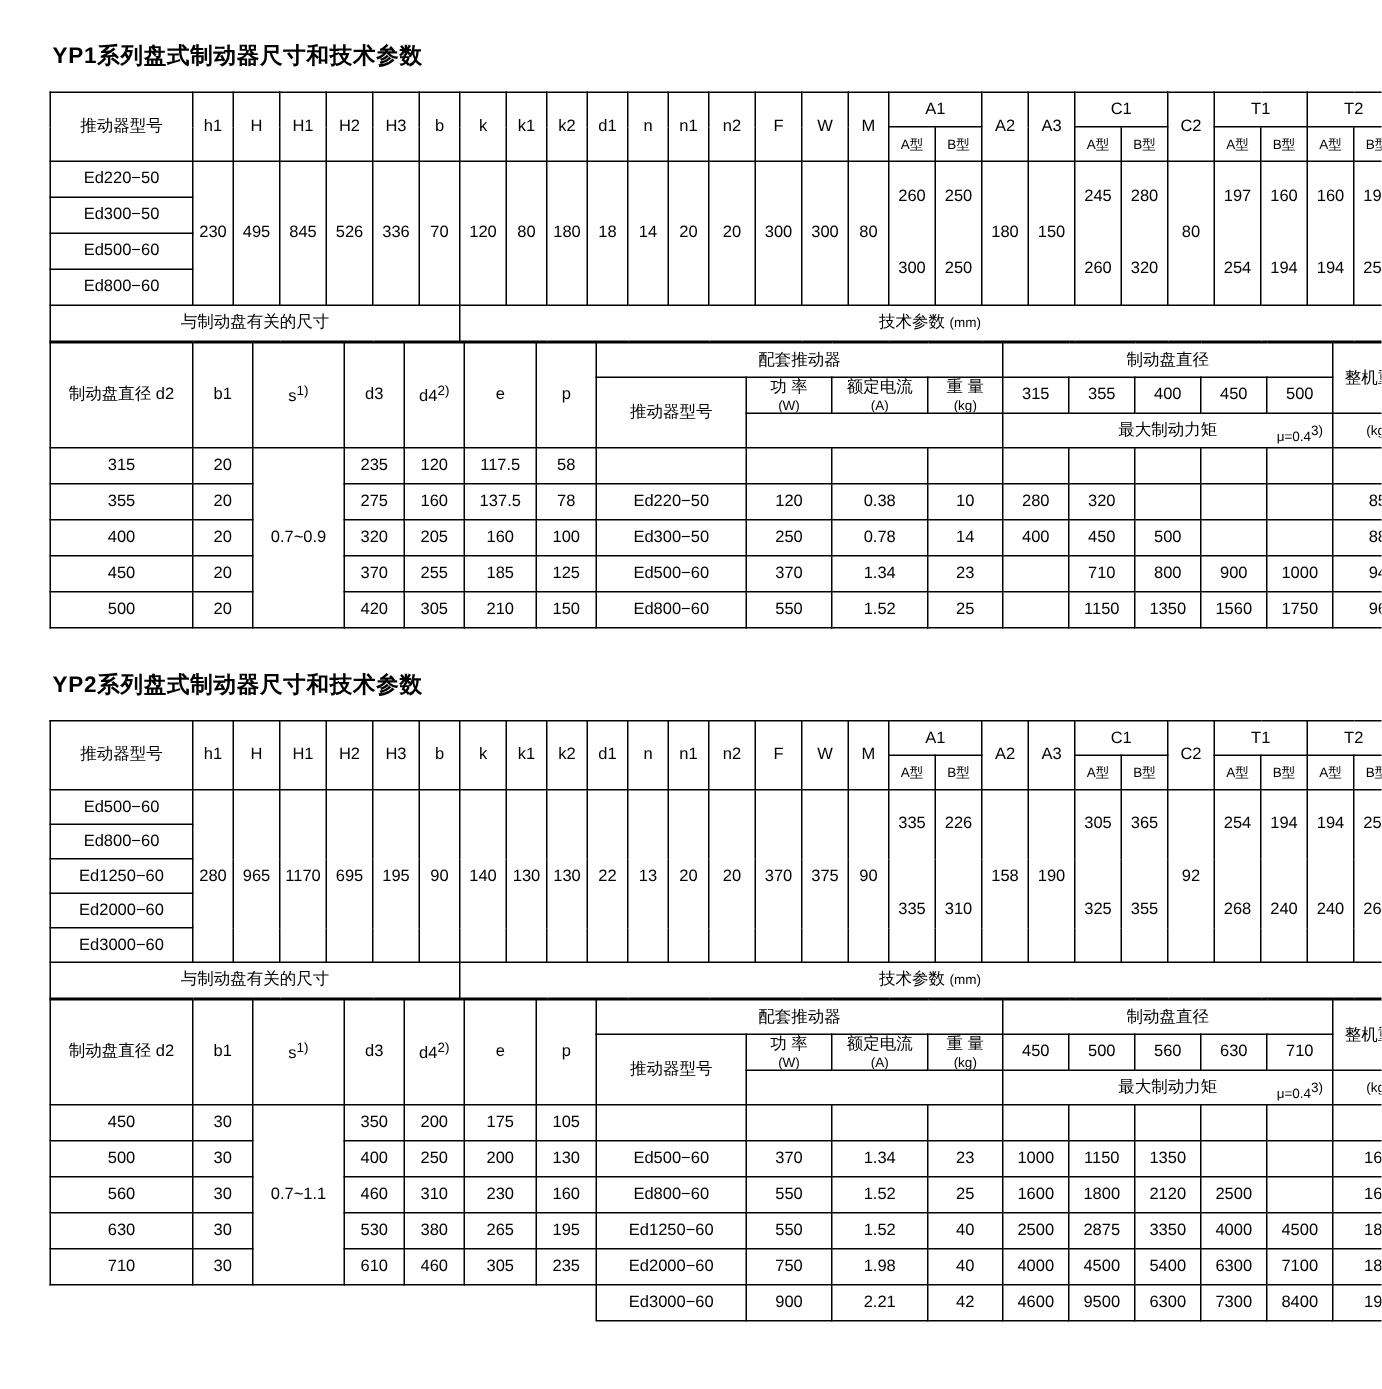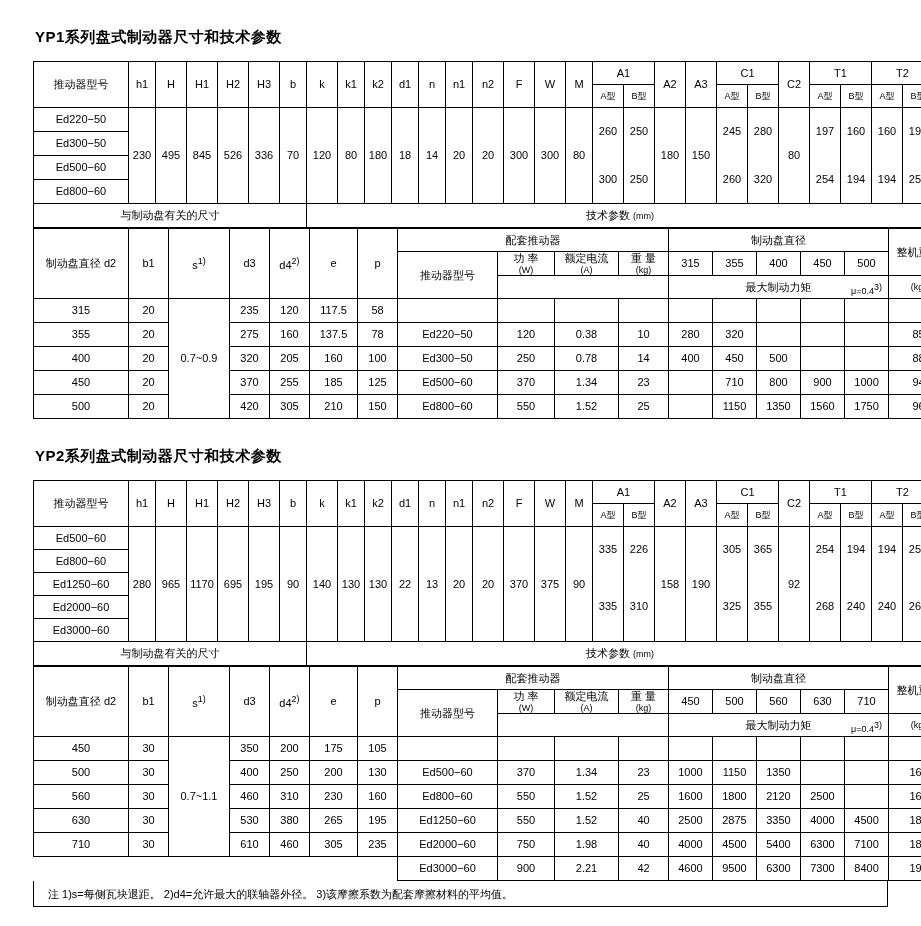--- a/index.html
+++ b/index.html
@@ -675,15 +675,14 @@
         <td>4600</td>
         <td>9500</td>
         <td>6300</td>
         <td>7300</td>
         <td>8400</td>
         <td>192</td>
       </tr>
     </tbody>
   </table>
 
-  <div class="note">注  1)s=每侧瓦块退距。 2)d4=允许最大的联轴器外径。 3)该摩擦系数为配套摩擦材料的平均值。</div>
 
 </div>
 
 </body></html>

